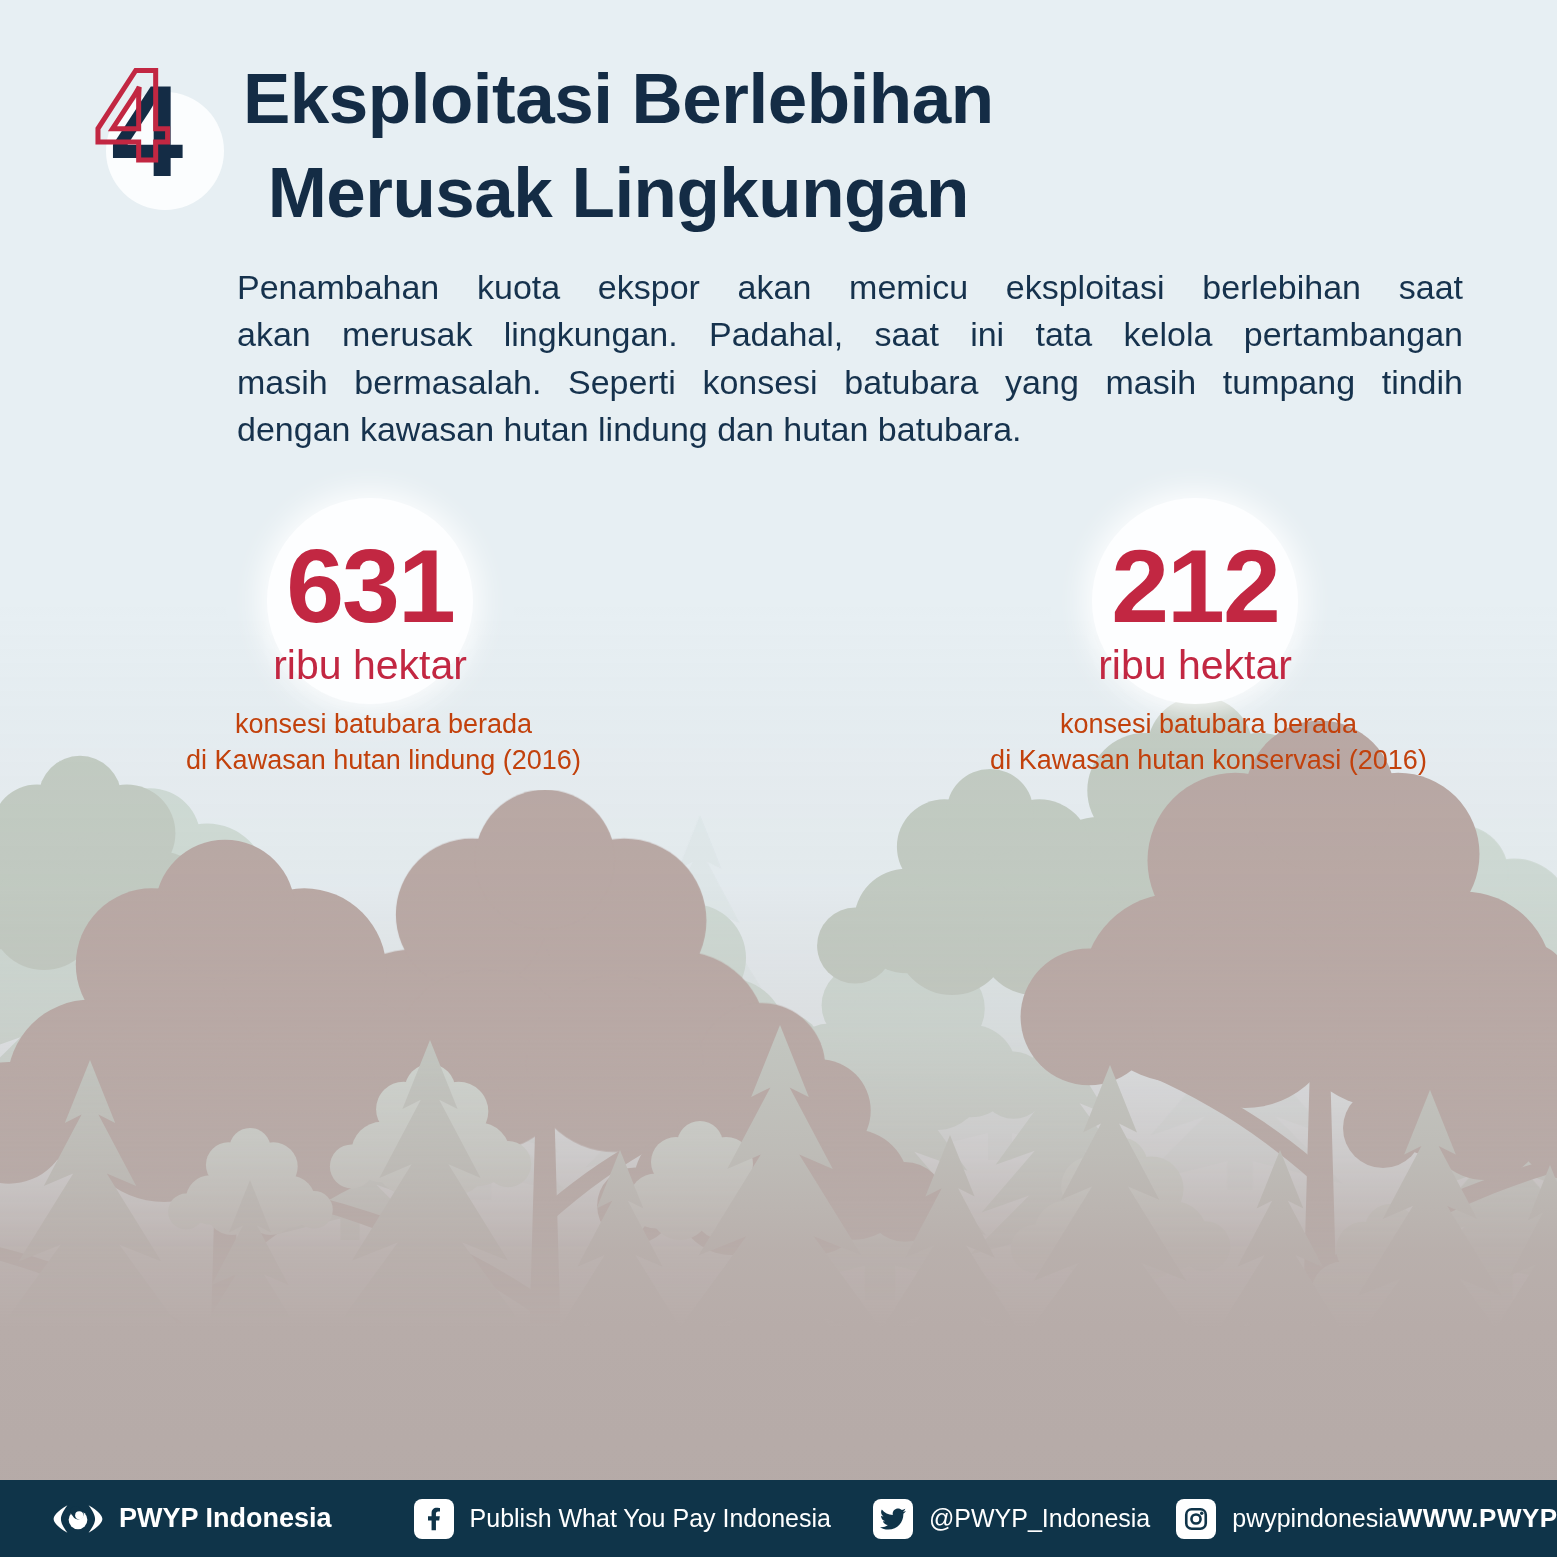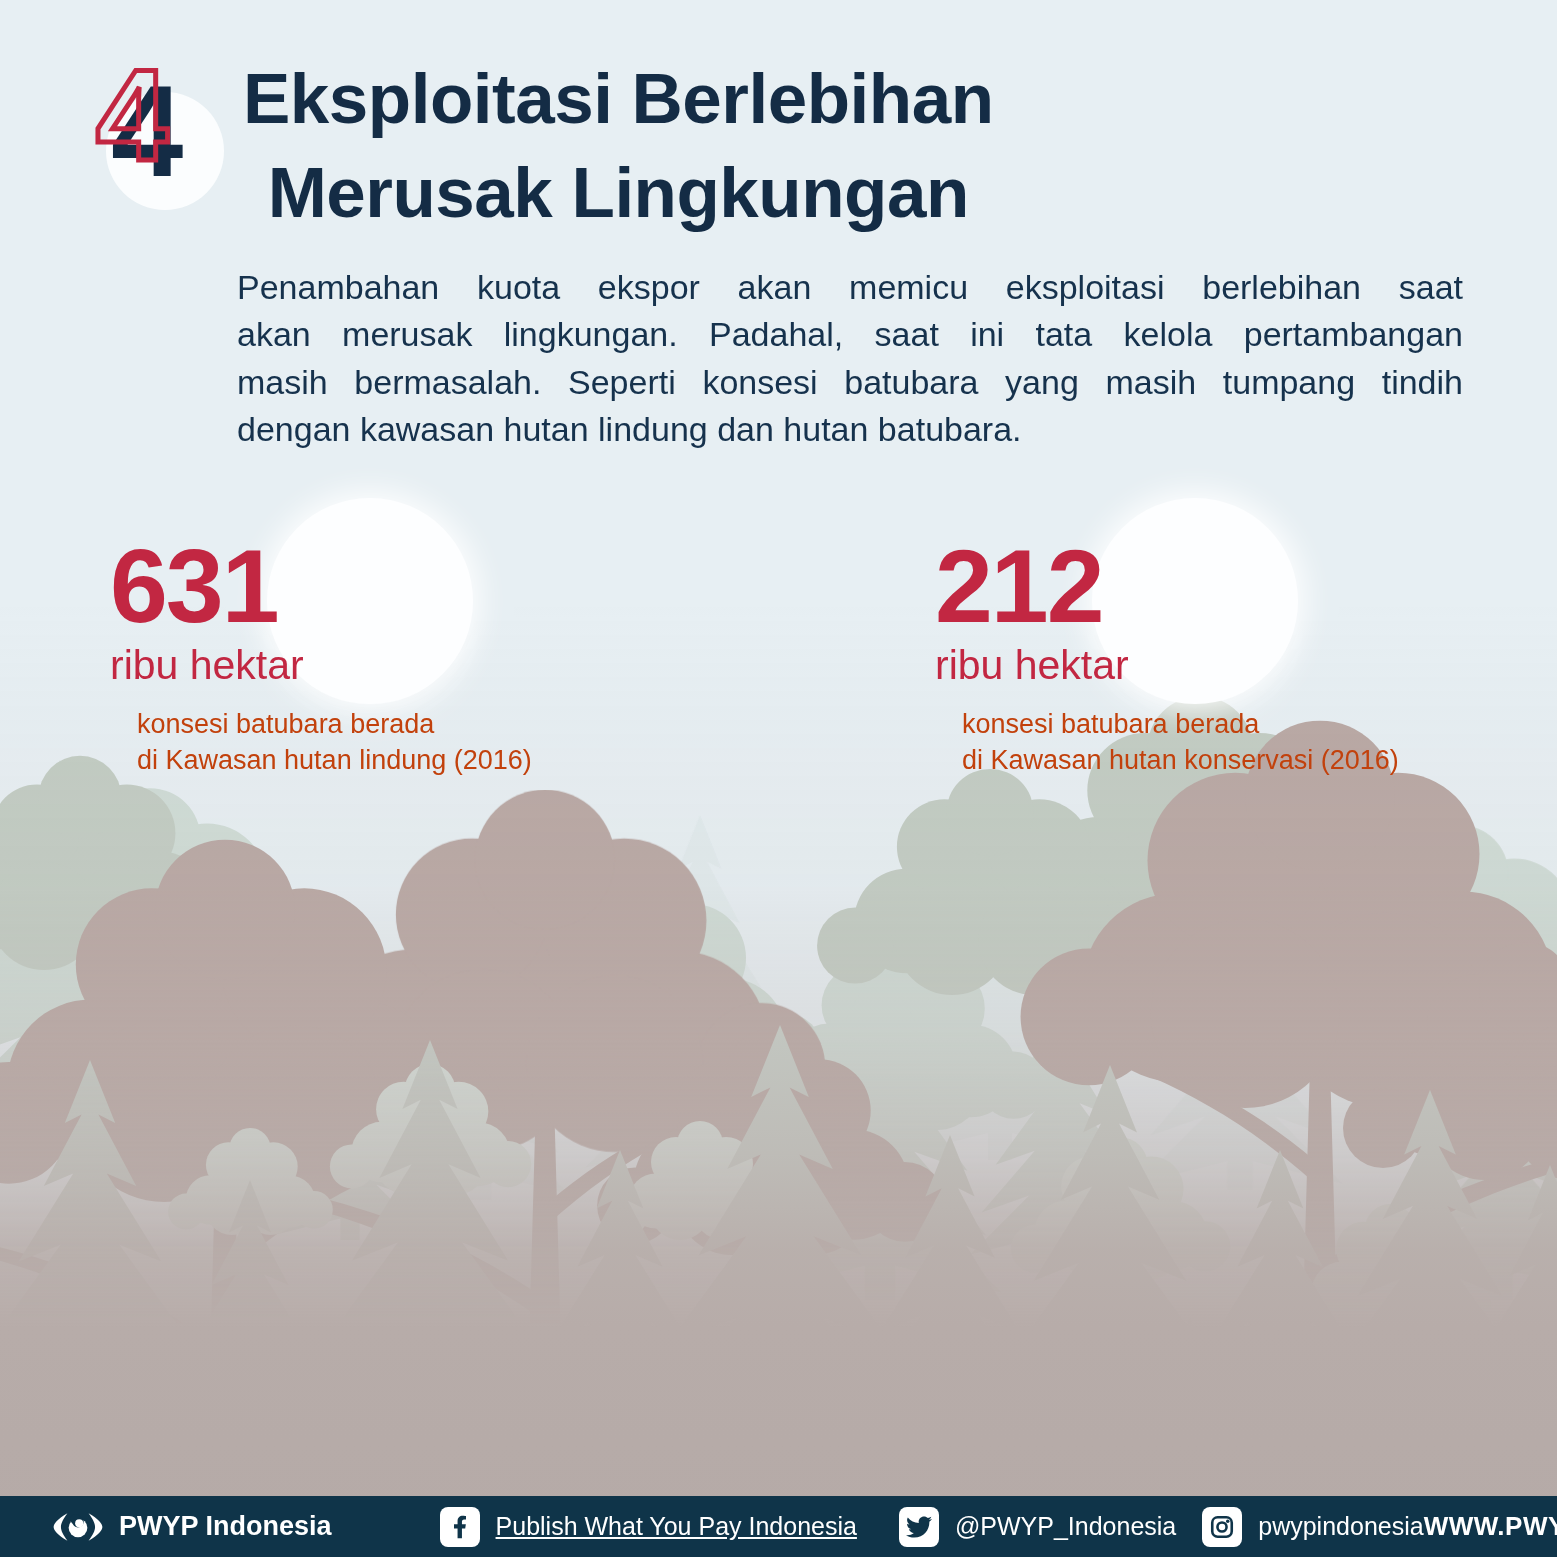--- a/index.html
+++ b/index.html
@@ -14,39 +14,39 @@
   .badge .n4.outline{left:0;top:0;color:transparent;-webkit-text-stroke:5px #c22742;}
 
   .title{position:absolute;left:243px;top:52px;font-size:71px;font-weight:800;line-height:1.33;
          letter-spacing:-0.5px;color:#142c45;text-align:center;}
 
   .intro{position:absolute;left:237px;top:264px;width:1226px;font-size:34px;line-height:1.39;color:#16324d;}
   .intro .jline{text-align:justify;text-align-last:justify;}
   .intro .jline.last{text-align-last:left;}
 
   
-  .stat{position:absolute;width:520px;text-align:left;z-index:3;}
+  .stat{position:absolute;width:520px;text-align:center;z-index:3;}
   .stat.left{left:110px;top:512px;}
   .stat.right{left:935px;top:512px;}
   .stat .halo{position:absolute;left:50%;top:-14px;transform:translateX(-50%);width:206px;height:206px;
               border-radius:50%;background:#fdfeff;box-shadow:0 0 28px 8px rgba(255,255,255,.85);}
   .stat .num{position:relative;font-size:104px;font-weight:800;line-height:1;letter-spacing:-2px;
              color:#c22742;margin-top:22px;}
   .stat .unit{position:relative;font-size:41px;color:#c22742;margin-top:4px;}
   .stat .cap{position:relative;margin-top:18px;font-size:27px;line-height:1.33;color:#c2410c;margin-left:27px;}
 
   
   .forest{position:absolute;left:0;top:600px;width:1557px;height:957px;z-index:1;}
 
   
-  .footer{position:absolute;left:0;bottom:0;width:1557px;height:61px;background:#0f3449;z-index:5;
+  .footer{position:absolute;left:0;bottom:0;width:1557px;height:77px;background:#0f3449;z-index:5;
           display:flex;align-items:center;box-sizing:border-box;padding:0 44px 0 52px;color:#ffffff;}
   .brand{display:flex;align-items:center;gap:15px;font-size:27px;font-weight:700;white-space:nowrap;}
   .sgroup{display:flex;align-items:center;gap:16px;font-size:25px;white-space:nowrap;}
-  .sgroup.fb{margin-left:108px;text-decoration:underline;}
+  .sgroup.fb{margin-left:82px;}
   .sgroup.tw{margin-left:42px;}
   .sgroup.ig{margin-left:26px;}
   .url{margin-left:auto;font-size:26px;font-weight:700;letter-spacing:.5px;white-space:nowrap;}
   .sicon{width:40px;height:40px;border-radius:8px;background:#ffffff;display:flex;
          align-items:center;justify-content:center;flex:0 0 auto;}
   .sicon svg{display:block;}
 </style>
 </head>
 <body>
 

